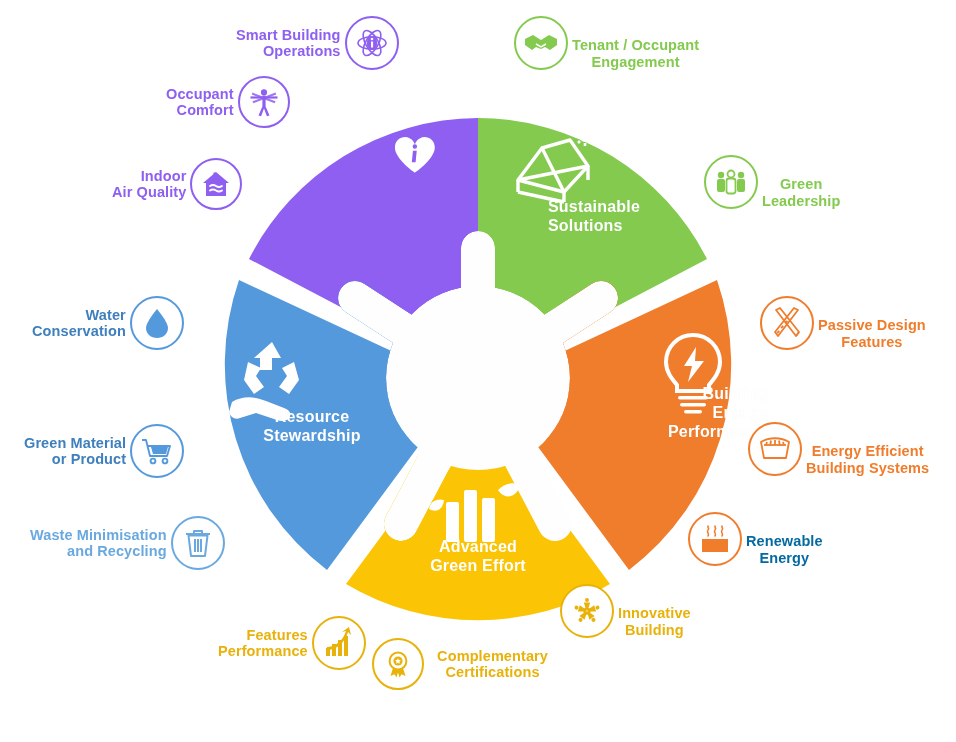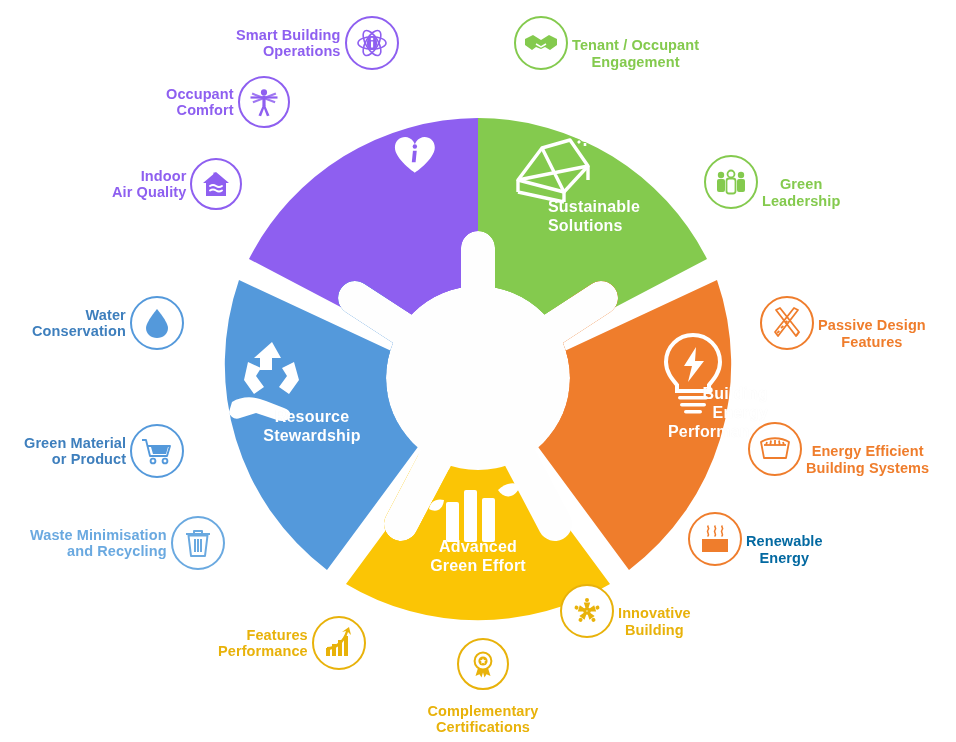--- a/index.html
+++ b/index.html
@@ -7,21 +7,21 @@
        font-family:"Liberation Sans","DejaVu Sans",sans-serif;}
   #stage{position:relative;width:956px;height:742px;background:#fefefe;}
   #wheel{position:absolute;left:0;top:0;width:956px;height:742px;}
 
   .sat{position:absolute;display:flex;align-items:center;gap:4px;}
   .sat.left{flex-direction:row;}
   .sat .cap{font-size:14.5px;font-weight:bold;line-height:1.12;letter-spacing:.1px;}
   .sat.left .cap{text-align:right;}
   .sat.right .cap{text-align:center;margin-top:21px;}
   .sat.center .cap{text-align:center;}
-  .sat.center{flex-direction:column;gap:13px;justify-content:flex-end;}
+  .sat.center{gap:13px;justify-content:flex-end;}
   .ico{flex:0 0 auto;border-radius:50%;border-style:solid;border-width:2.2px;
        display:flex;align-items:center;justify-content:center;background:#fff;}
 
   .petal-label{position:absolute;color:#fff;font-weight:bold;font-size:16px;
       line-height:1.18;text-align:center;letter-spacing:.2px;
       text-shadow:0 0 1px rgba(0,0,0,.05);}
   .petal-label.l-left{text-align:left;}
 </style>
 </head>
 <body>

